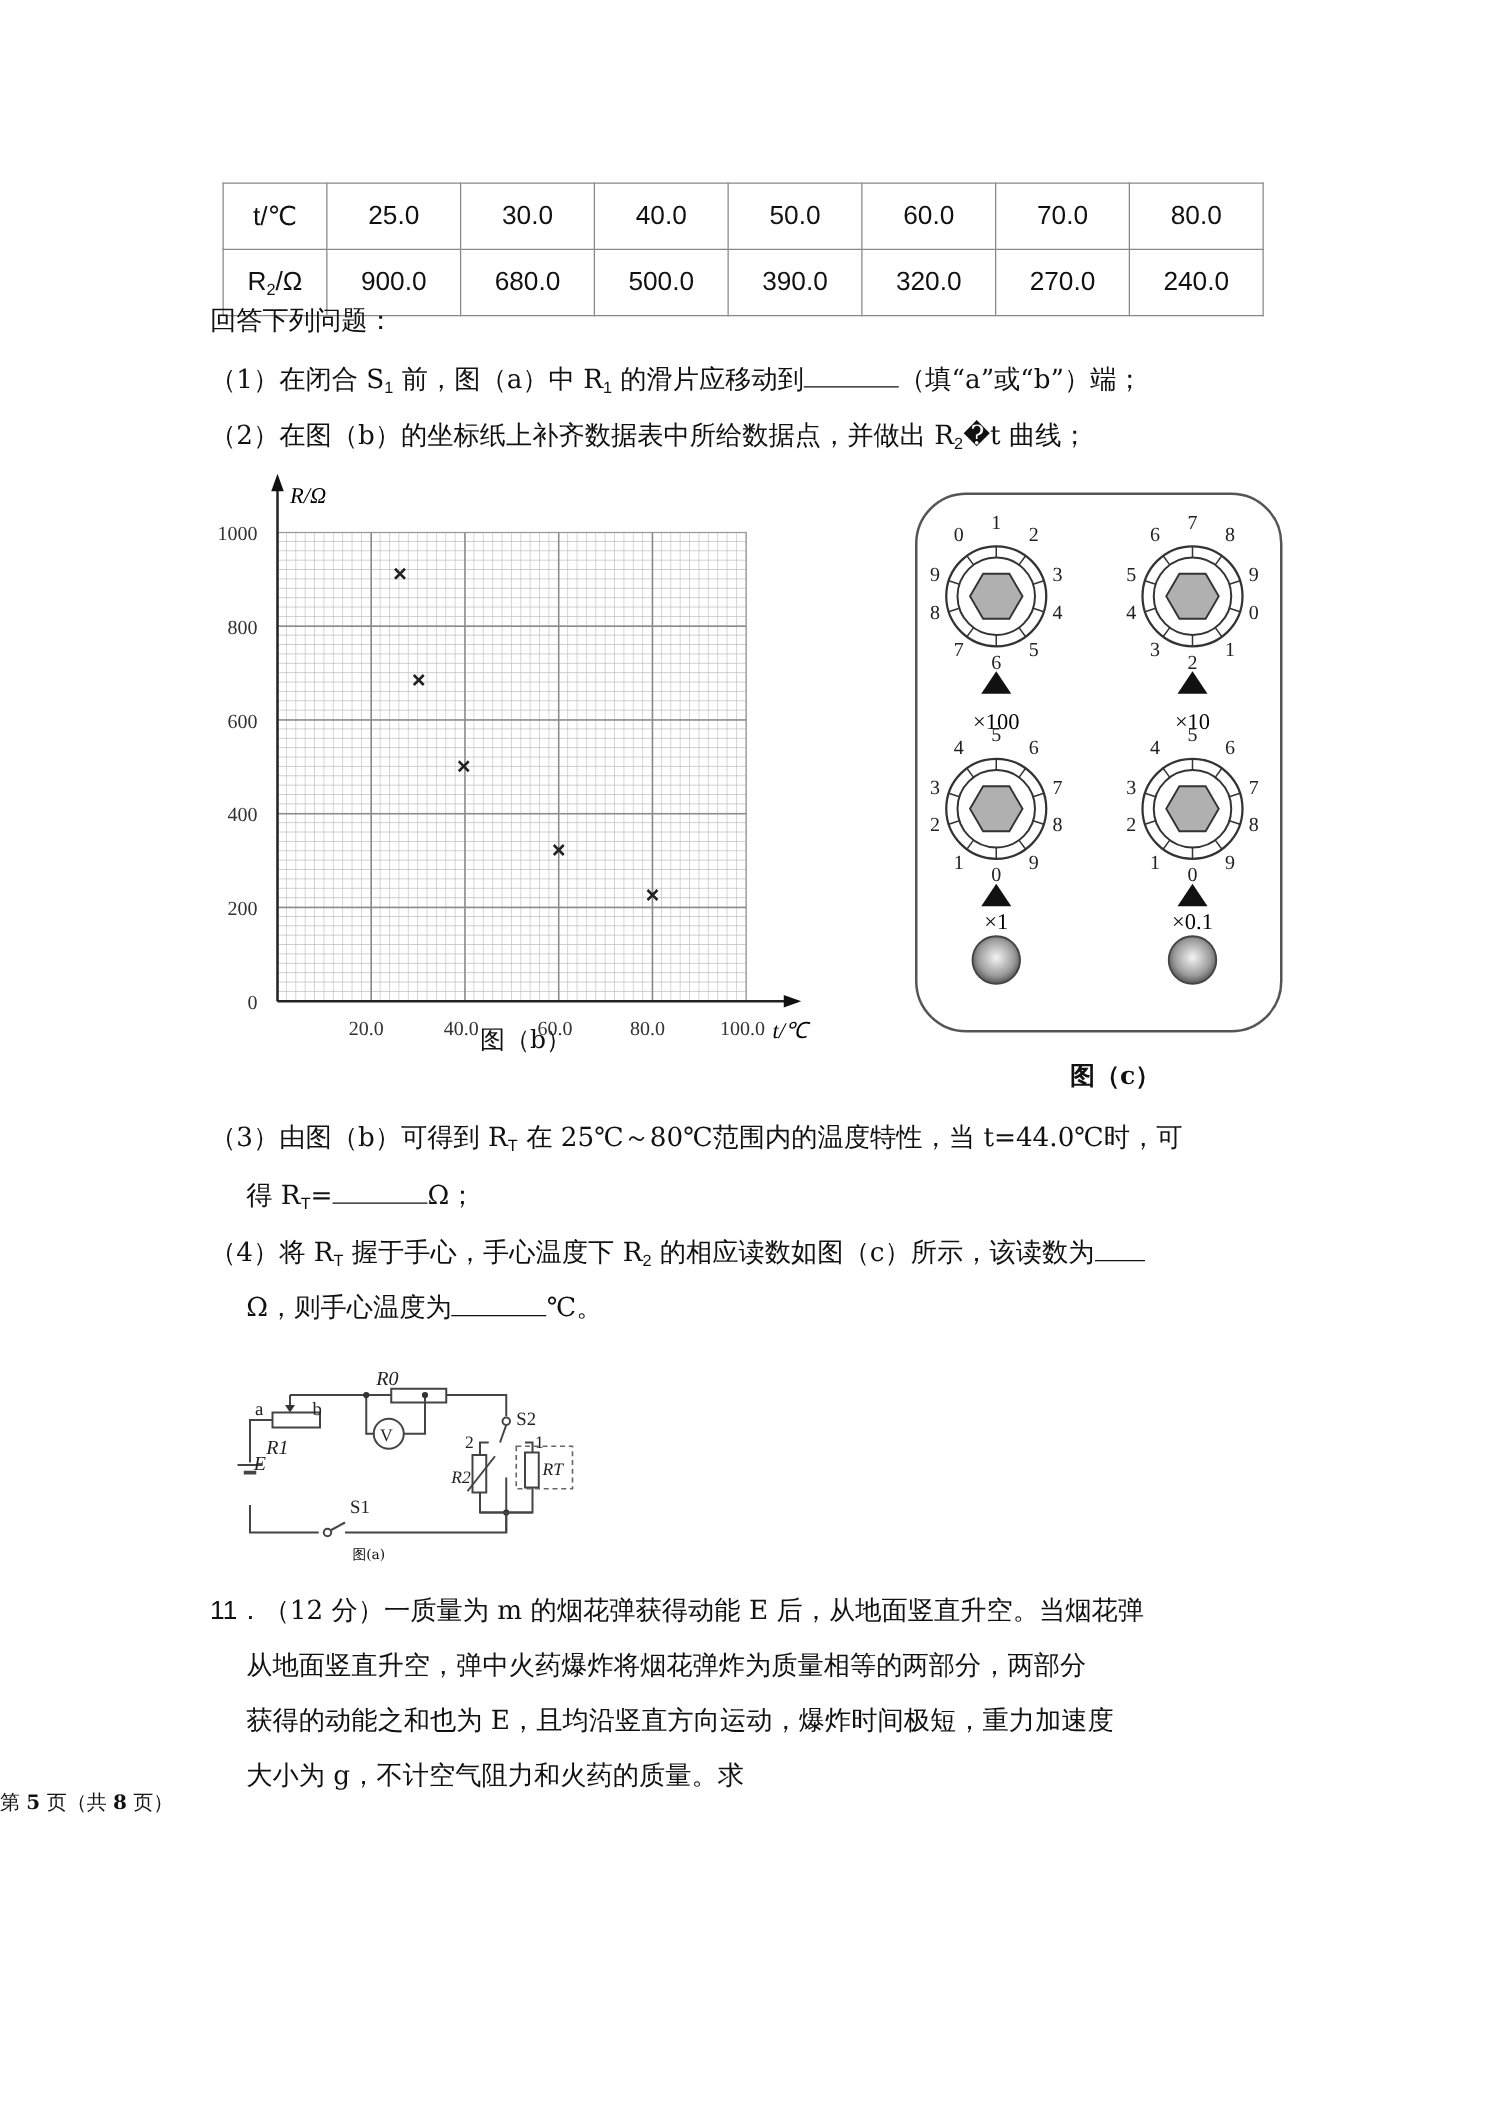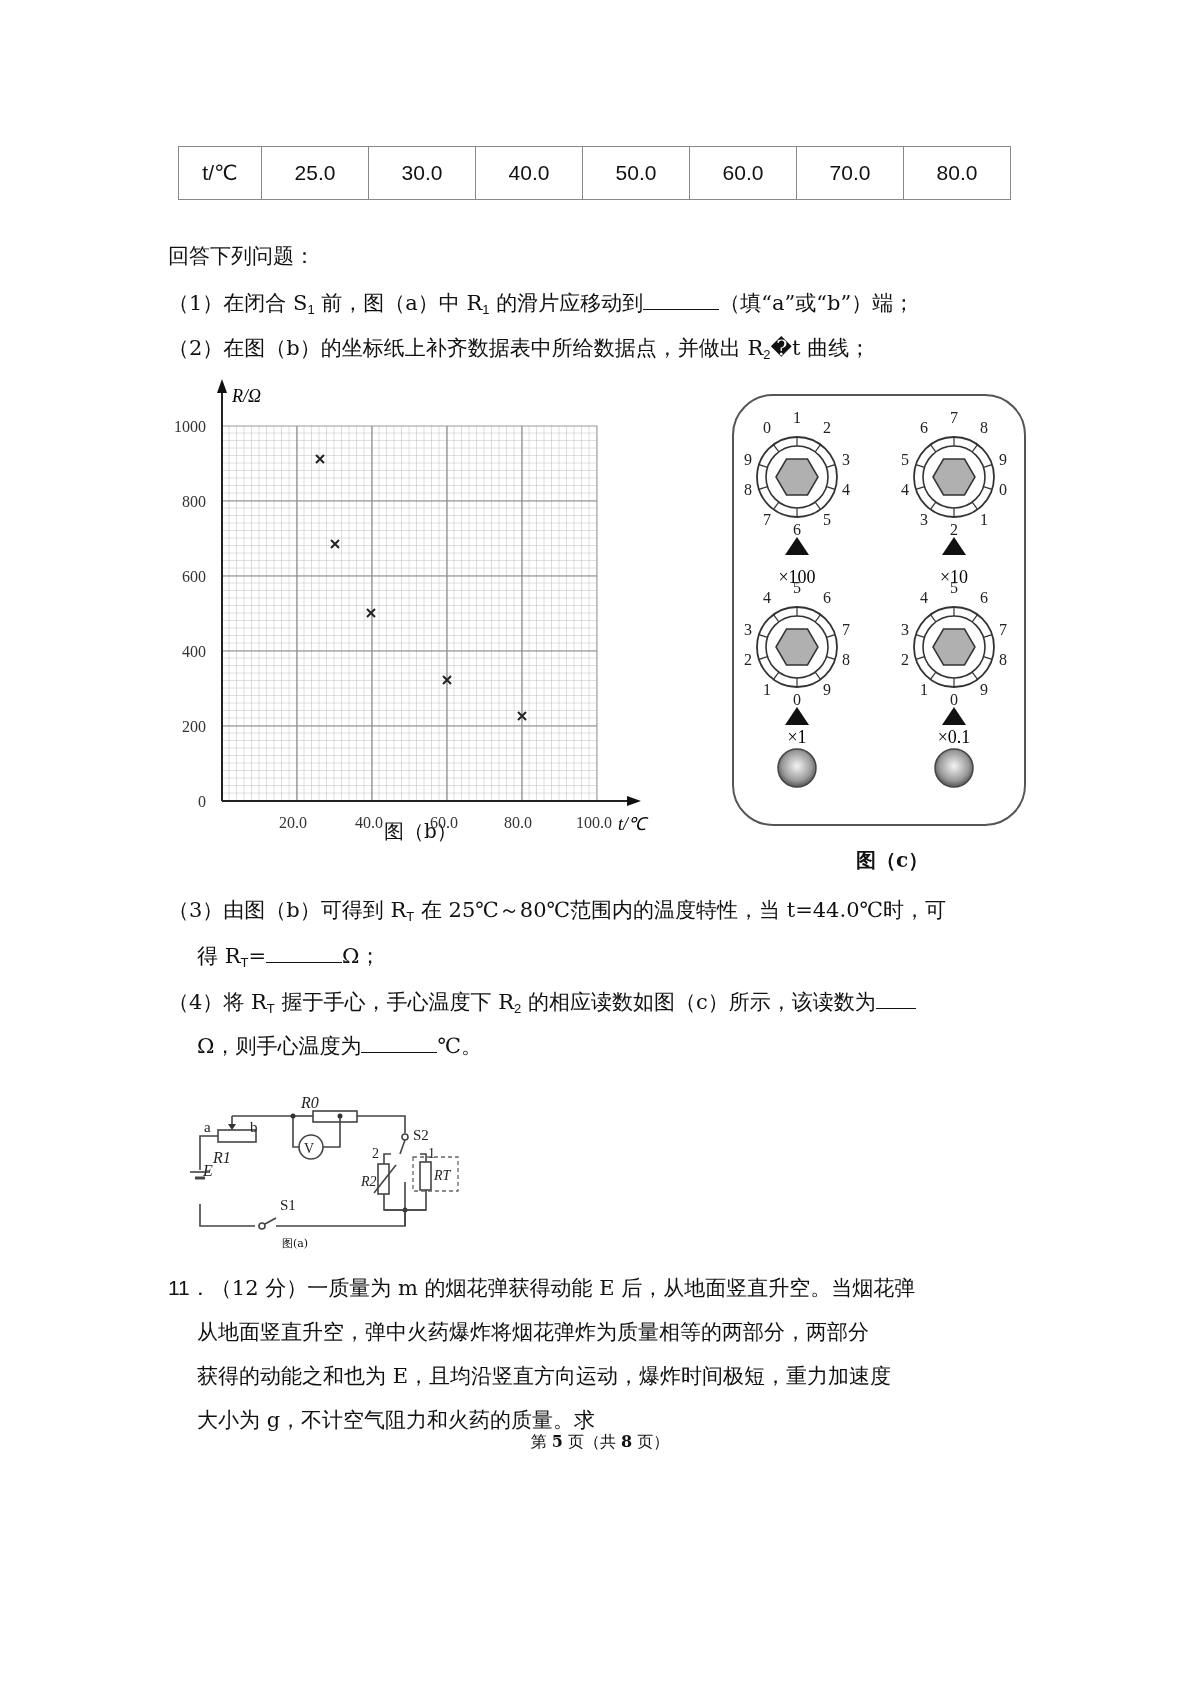--- a/index.html
+++ b/index.html
@@ -8,37 +8,47 @@
   .abs { position:absolute; }
   table.data { position:absolute; left:178px; top:146px; border-collapse:collapse;
                font-family:"Liberation Sans","DejaVu Sans",sans-serif; font-size:21px; }
   table.data td { border:1px solid #888; width:106px; height:52px; text-align:center; padding:0; }
   table.data td.hdr { width:82px; }
   .line { position:absolute; font-size:21px; line-height:28px; white-space:nowrap; }
   .blank { display:inline-block; border-bottom:1.5px solid #111; height:22px; vertical-align:baseline; }
   sub { font-size:13px; vertical-align:-4px; }
   .sans { font-family:"Liberation Sans","DejaVu Sans",sans-serif; }
   .cap { position:absolute; font-size:20px; }
-  .footer { position:absolute; left:0; width:1200px; top:1542px; text-align:center; font-size:16px; }
+  .footer { position:absolute; left:0; width:1200px; top:1542px; font-size:16px; }
   .footer b { font-weight:bold; }
 </style>
 </head>
 <body>
 
 <table class="data">
   <tbody>
       <tr>
     <td class="hdr">t/℃</td>
     <td>25.0</td>
     <td>30.0</td>
     <td>40.0</td>
     <td>50.0</td>
     <td>60.0</td>
     <td>70.0</td>
     <td>80.0</td>
+  </tr>
+  <tr>
+    <td class="hdr"><span>R</span><sub>2</sub><span>/Ω</span></td>
+    <td>900.0</td>
+    <td>680.0</td>
+    <td>500.0</td>
+    <td>390.0</td>
+    <td>320.0</td>
+    <td>270.0</td>
+    <td>240.0</td>
   </tr>
 </tbody>
   </table>
 
 <div class="line" style="left:168px; top:242px;">回答下列问题：</div>
 
 <div class="line" style="left:168px; top:287px;">
   <span>（1）在闭合 S</span><sub class="sans">1</sub><span> 前，图（a）中 R</span><sub class="sans">1</sub><span> 的滑片应移动到</span><span class="blank" style="width:76px;"></span><span>（填“a”或“b”）端；</span>
 </div>
 

